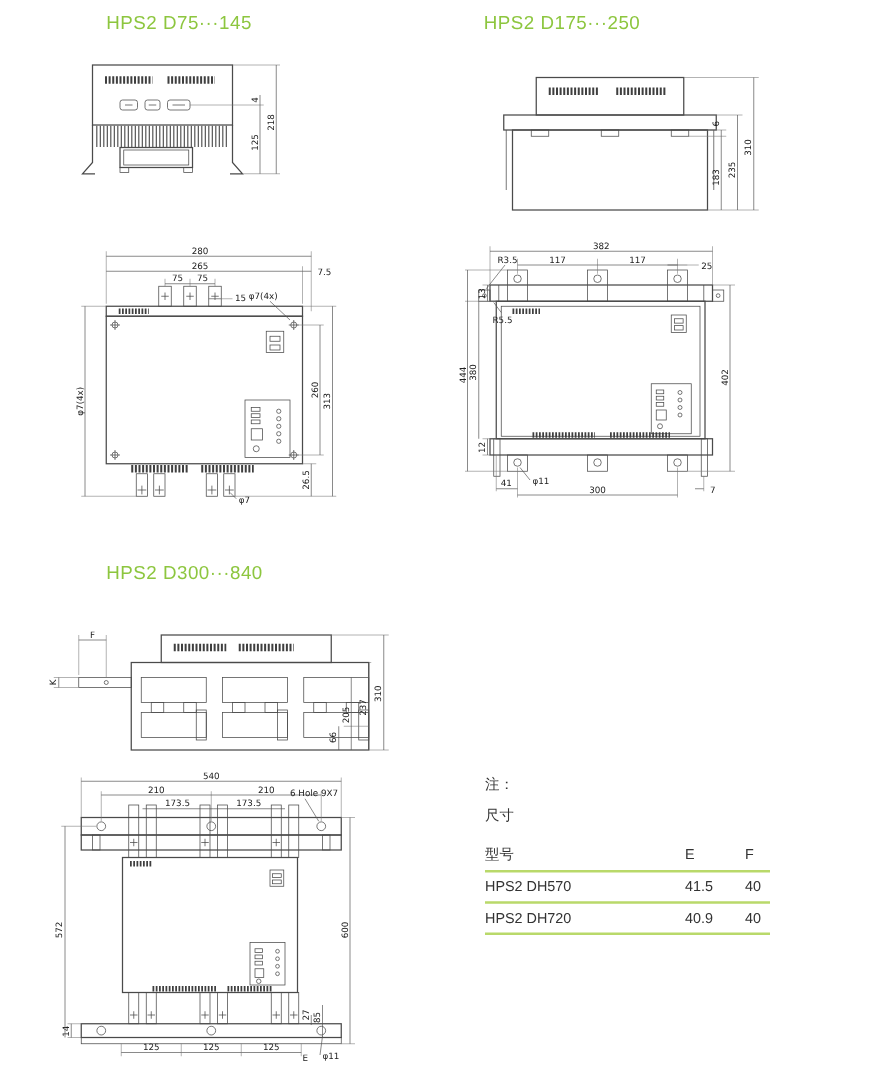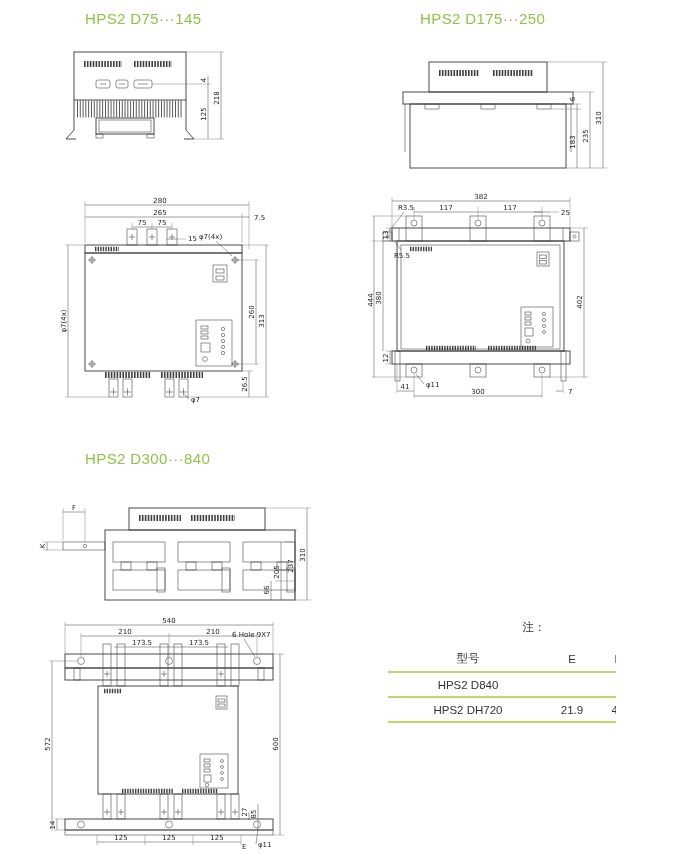--- a/index.html
+++ b/index.html
@@ -1,18 +1,18 @@
 <!DOCTYPE html>
 <html><head>
 <meta charset="utf-8">
 <style>
   html,body { margin:0; padding:0; background:#ffffff; }
   #canvas {
     position:relative; width:616px; height:854px; background:#ffffff;
-    font-family:"Liberation Sans", sans-serif; overflow:hidden;text-align:center;
+    font-family:"Liberation Sans", sans-serif; overflow:hidden;
   }
   .sec-title {
     position:absolute; font-size:15px; letter-spacing:0.4px;
     color:#8dc63f; font-weight:400; white-space:nowrap;
   }
   svg.drw { position:absolute; overflow:visible; }
   svg.drw text { font-family:"DejaVu Sans", sans-serif; font-size:7px; fill:#222; }
   .ol   { fill:none; stroke:#4a4a4a; stroke-width:1; }
   .thin { fill:none; stroke:#4a4a4a; stroke-width:0.6; }
   .diml { fill:none; stroke:#555; stroke-width:0.55; }
@@ -26,21 +26,21 @@
   table.dims { width:100%; border-collapse:collapse; font-size:11.5px; }
   table.dims td { padding:6px 0 5px 0; border-bottom:2px solid #b9d96a; }
   table.dims tr.hdr td { border-bottom:2px solid #b9d96a; }
 </style>
 </head>
 <body>
 
 <div id="canvas">
 
   <div class="sec-title" style="left:85px; top:10px;">HPS2 D75···145</div>
-  <div class="sec-title" style="left:420px; top:10px;">HPS2 D175···250</div>
+  <div class="sec-title" style="left:387px; top:10px;">HPS2 D175···250</div>
   <div class="sec-title" style="left:85px; top:450px;">HPS2 D300···840</div>
 
   <svg class="drw" style="left:60px; top:38px;" width="170" height="122" viewBox="0 0 170 122">
     <g>
       <rect class="ol" x="14" y="14" width="112" height="48"></rect>
       <line class="strip" x1="24" y1="26" x2="62" y2="26"></line>
       <line class="strip" x1="74" y1="26" x2="112" y2="26"></line>
       <rect class="thin" x="36" y="42" width="14" height="8" rx="2"></rect>
       <rect class="thin" x="56" y="42" width="12" height="8" rx="2"></rect>
       <rect class="thin" x="74" y="42" width="18" height="8" rx="2"></rect>
@@ -446,43 +446,44 @@
       <text x="123" y="224" text-anchor="middle">125</text>
       <text x="171" y="224" text-anchor="middle">125</text>
       <text x="196" y="233" text-anchor="start">E</text>
       <line class="diml" x1="210" y1="228" x2="212" y2="213"></line>
       <text x="212" y="231" text-anchor="start">φ11</text>
     </g>
   </svg>
 
   <div id="dim-table-wrap">
     <div class="lbl">注：</div>
+    <div class="lbl">尺寸</div>
     <table class="dims">
       <colgroup>
           <col style="width:160px">
           <col style="width:48px">
           <col style="width:44px">
           <col style="width:40px">
         </colgroup>
       <tbody>
           <tr class="hdr">
         <td>型号</td>
         <td>E</td>
         <td>F</td>
         <td>K</td>
       </tr>
       <tr>
-        <td>HPS2 D840</td>
-        <td></td>
-        <td></td>
-        <td></td>
+        <td>HPS2 DH570</td>
+        <td>41.5</td>
+        <td>40</td>
+        <td>6</td>
       </tr>
       <tr>
         <td>HPS2 DH720</td>
-        <td>21.9</td>
+        <td>40.9</td>
         <td>40</td>
         <td>8</td>
       </tr>
     </tbody>
       </table>
   </div>
 
 </div>
 
 </body></html>

